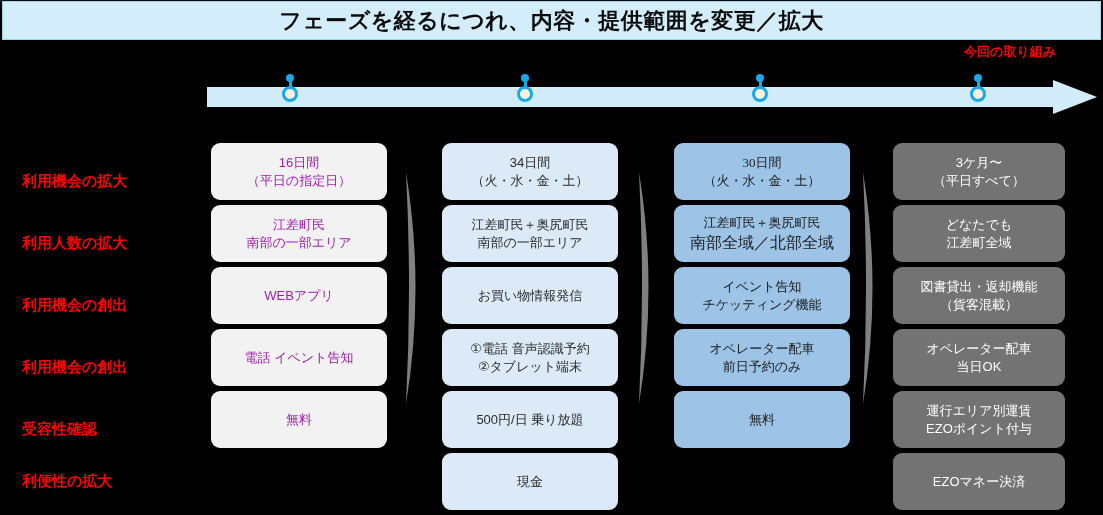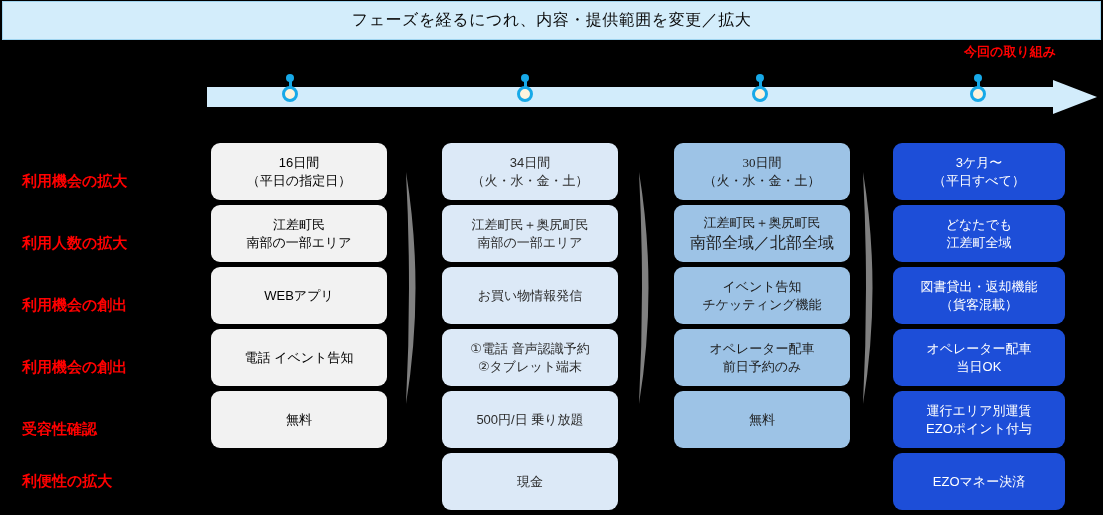--- a/index.html
+++ b/index.html
@@ -26,22 +26,22 @@
     width: 1099px;
     height: 39px;
     background: #d3edfb;
     border: 1px solid #9fd4ef;
     box-sizing: border-box;
     display: flex;
     align-items: center;
     justify-content: center;
   }
   .title-text {
-    font-size: 16px;
-    font-weight: normal;
+    font-size: 22px;
+    font-weight: bold;
     color: #0b0b0b;
     letter-spacing: 0.5px;
     white-space: nowrap;
     text-align: right;
   }
 
   
   .callout-red {
     position: absolute;
     left: 896px;
@@ -143,24 +143,24 @@
     line-height: 1.32;
     padding: 2px 6px;
     overflow: hidden;
   }
   .card .lines {
     width: 100%;
   }
   .card .ln { display: block; white-space: nowrap; }
   .card .ln.small { font-size: 16px; }
 
-  .col1 .card { background: #f2f2f2; color: #000000; }
+  .col1 .card { background: #f2f2f2; color: #a21caf; }
   .col2 .card { background: #dce9f7; color: #2b2b2b; }
   .col3 .card { background: #9dc3e6; color: #1c1c1c; font-family: Liberation Serif, serif; }
-  .col4 .card { background: #1d4ed8; color: #ffffff; align-items: center; }
+  .col4 .card { background: #737373; color: #ffffff; align-items: center; }
 
   
   .connector {
     position: absolute;
     top: 172px;
     width: 26px;
     height: 232px;
   }
   .connector svg { display: block; }
 </style>

